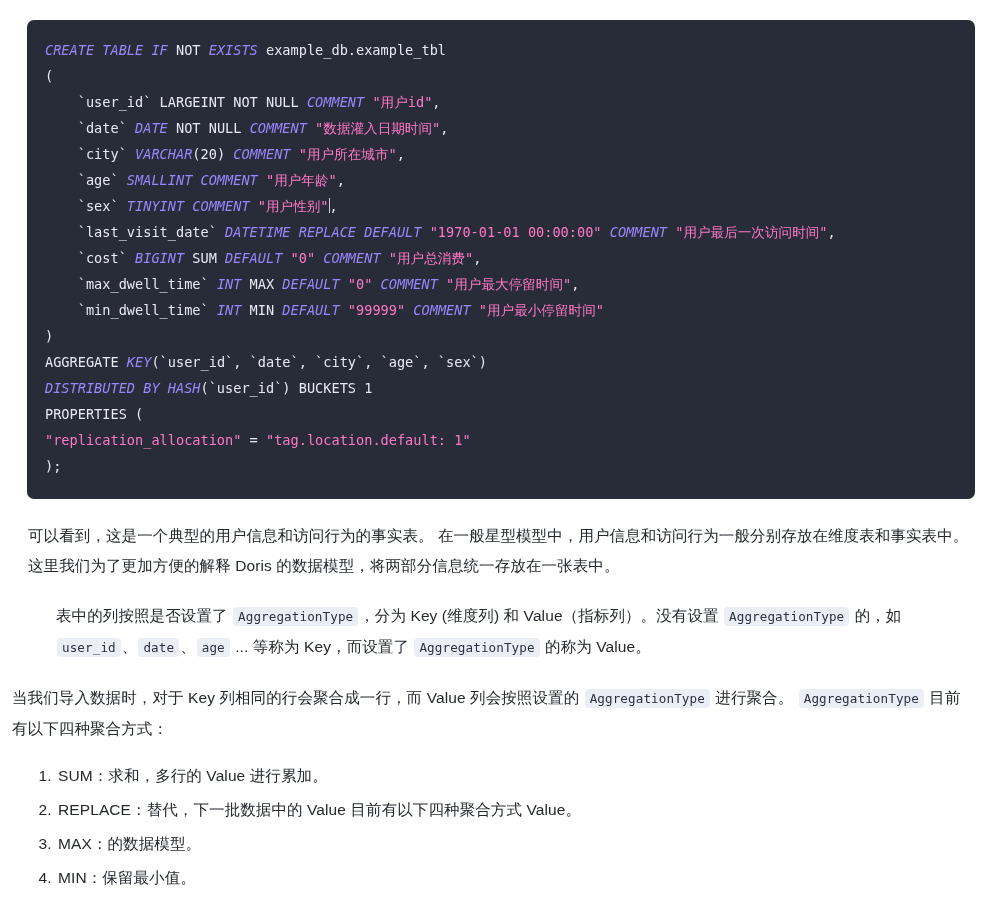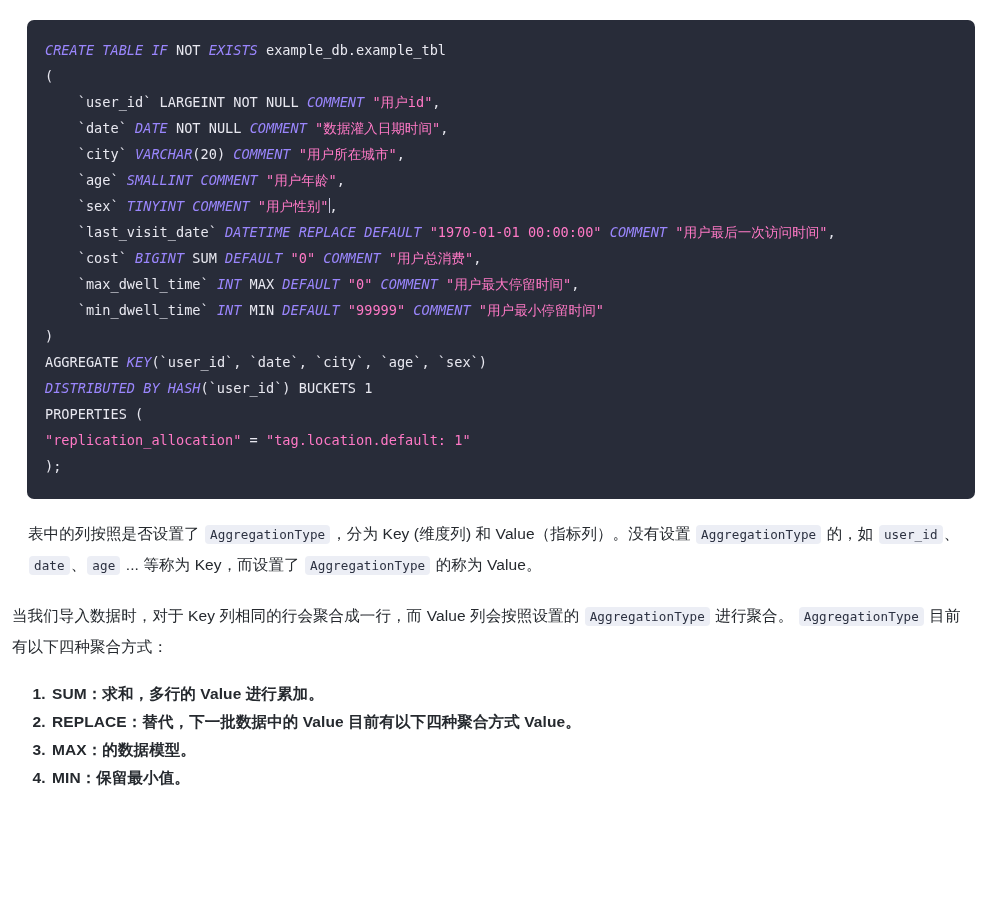--- a/index.html
+++ b/index.html
@@ -65,21 +65,21 @@
   
   .para {
     font-size: 15.5px;
     line-height: 30px;
     color: #25292e;
     padding: 0 30px 0 28px;
     margin: 0;
     letter-spacing: 0.1px;
   }
   .para.p1 { margin-top: 22px; }
-  .para.p2 { margin-top: 20px; }
+  .para.p2 { margin-top: 20px; margin-left: 28px; }
   .para.p3 { margin-top: 20px; padding-left: 12px; }
   code.inline {
     font-family: "DejaVu Sans Mono", "Liberation Mono", monospace;
     font-size: 12.6px;
     background: #eceef5;
     color: #2c3141;
     border-radius: 4px;
     padding: 2px 5px;
     margin: 0 1px;
     white-space: nowrap;
@@ -87,35 +87,35 @@
   
   ol.agglist {
     margin: 18px 0 0 0;
     padding: 0 0 0 50px;
     font-size: 15.5px;
     line-height: 28px;
     color: #25292e;
     letter-spacing: 0.1px;
   }
   ol.agglist li {
-    margin: 0;
+    margin: 6px;
     padding: 0 0 0 2px;
-    font-weight: bold;
   }
 </style>
 </head>
 <body>
 
 <div class="page">
 
 
   <div class="codeblock-wrap">
     <pre class="codeblock"><code class="code-inner"><span class="ln"><span class="kw">CREATE TABLE IF</span><span class="pln"> NOT </span><span class="kw">EXISTS</span><span class="pln"> example_db.example_tbl</span></span><span class="ln"><span class="pln">(</span></span><span class="ln"><span class="pln">    `user_id` LARGEINT NOT NULL </span><span class="kw">COMMENT</span><span class="pln"> </span><span class="str">"用户id"</span><span class="pln">,</span></span><span class="ln"><span class="pln">    `date` </span><span class="kw">DATE</span><span class="pln"> NOT NULL </span><span class="kw">COMMENT</span><span class="pln"> </span><span class="str">"数据灌入日期时间"</span><span class="pln">,</span></span><span class="ln"><span class="pln">    `city` </span><span class="kw">VARCHAR</span><span class="pln">(20) </span><span class="kw">COMMENT</span><span class="pln"> </span><span class="str">"用户所在城市"</span><span class="pln">,</span></span><span class="ln"><span class="pln">    `age` </span><span class="kw">SMALLINT COMMENT</span><span class="pln"> </span><span class="str">"用户年龄"</span><span class="pln">,</span></span><span class="ln"><span class="pln">    `sex` </span><span class="kw">TINYINT COMMENT</span><span class="pln"> </span><span class="str">"用户性别"</span><span class="caret"></span><span class="pln">,</span></span><span class="ln"><span class="pln">    `last_visit_date` </span><span class="kw">DATETIME REPLACE DEFAULT</span><span class="pln"> </span><span class="str">"1970-01-01 00:00:00"</span><span class="pln"> </span><span class="kw">COMMENT</span><span class="pln"> </span><span class="str">"用户最后一次访问时间"</span><span class="pln">,</span></span><span class="ln"><span class="pln">    `cost` </span><span class="kw">BIGINT</span><span class="pln"> SUM </span><span class="kw">DEFAULT</span><span class="pln"> </span><span class="str">"0"</span><span class="pln"> </span><span class="kw">COMMENT</span><span class="pln"> </span><span class="str">"用户总消费"</span><span class="pln">,</span></span><span class="ln"><span class="pln">    `max_dwell_time` </span><span class="kw">INT</span><span class="pln"> MAX </span><span class="kw">DEFAULT</span><span class="pln"> </span><span class="str">"0"</span><span class="pln"> </span><span class="kw">COMMENT</span><span class="pln"> </span><span class="str">"用户最大停留时间"</span><span class="pln">,</span></span><span class="ln"><span class="pln">    `min_dwell_time` </span><span class="kw">INT</span><span class="pln"> MIN </span><span class="kw">DEFAULT</span><span class="pln"> </span><span class="str">"99999"</span><span class="pln"> </span><span class="kw">COMMENT</span><span class="pln"> </span><span class="str">"用户最小停留时间"</span></span><span class="ln"><span class="pln">)</span></span><span class="ln"><span class="pln">AGGREGATE </span><span class="kw">KEY</span><span class="pln">(`user_id`, `date`, `city`, `age`, `sex`)</span></span><span class="ln"><span class="kw">DISTRIBUTED BY HASH</span><span class="pln">(`user_id`) BUCKETS 1</span></span><span class="ln"><span class="pln">PROPERTIES (</span></span><span class="ln"><span class="str">"replication_allocation"</span><span class="pln"> = </span><span class="str">"tag.location.default: 1"</span></span><span class="ln"><span class="pln">);</span></span></code></pre>
   </div>
 
+  <p class="para p1">可以看到，这是一个典型的用户信息和访问行为的事实表。 在一般星型模型中，用户信息和访问行为一般分别存放在维度表和事实表中。这里我们为了更加方便的解释 Doris 的数据模型，将两部分信息统一存放在一张表中。</p>
   <p class="para p2">表中的列按照是否设置了 <code class="inline">AggregationType</code>，分为 Key (维度列) 和 Value（指标列）。没有设置 <code class="inline">AggregationType</code> 的，如 <code class="inline">user_id</code>、<code class="inline">date</code>、<code class="inline">age</code> ... 等称为 Key，而设置了 <code class="inline">AggregationType</code> 的称为 Value。</p>
   <p class="para p3">当我们导入数据时，对于 Key 列相同的行会聚合成一行，而 Value 列会按照设置的 <code class="inline">AggregationType</code> 进行聚合。 <code class="inline">AggregationType</code> 目前有以下四种聚合方式：</p>
 
   <ol class="agglist">
       <li>SUM：求和，多行的 Value 进行累加。</li>
       <li>REPLACE：替代，下一批数据中的 Value 目前有以下四种聚合方式 Value。</li>
       <li>MAX：的数据模型。</li>
       <li>MIN：保留最小值。</li>
     </ol>
 

